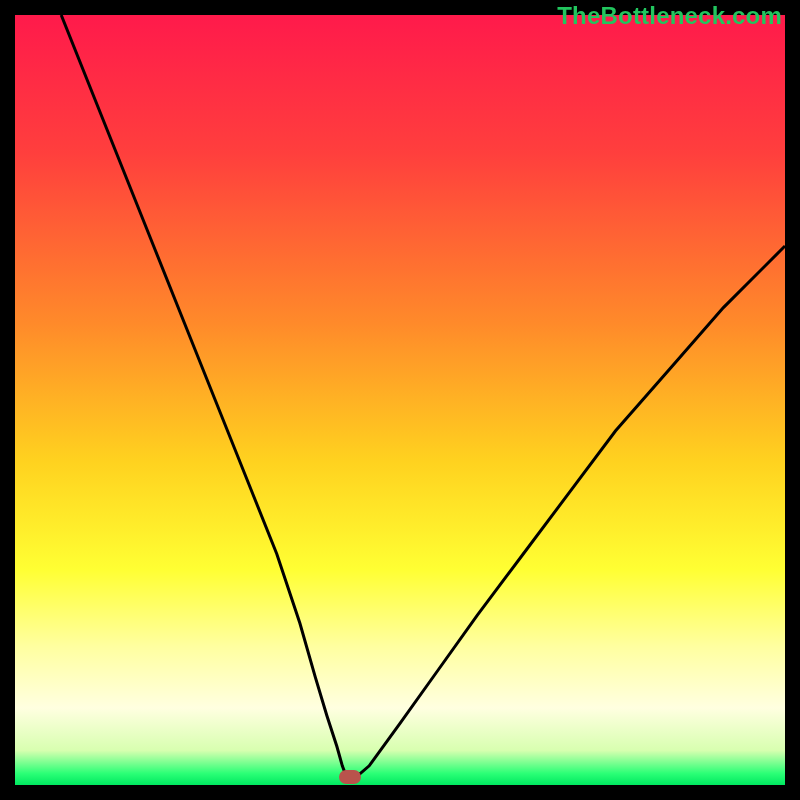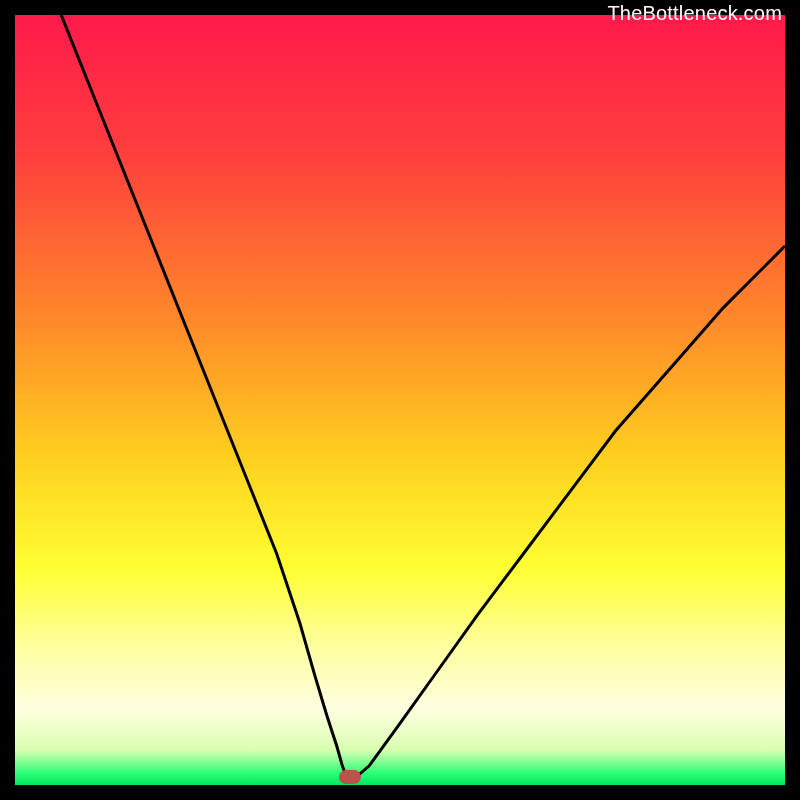--- a/index.html
+++ b/index.html
@@ -23,23 +23,23 @@
     position: absolute;
     left: 0;
     top: 0;
     width: 770px;
     height: 770px;
   }
   .watermark {
     position: absolute;
     top: 2px;
     right: 18px;
-    color: #ffffff;
-    font-size: 20px;
-    font-weight: 400;
+    color: #22c55e;
+    font-size: 24px;
+    font-weight: 700;
     letter-spacing: 0.2px;
     user-select: none;
   }
   .marker {
     position: absolute;
     width: 22px;
     height: 14px;
     border-radius: 7px;
     transform: translate(-50%, -50%);
   }

